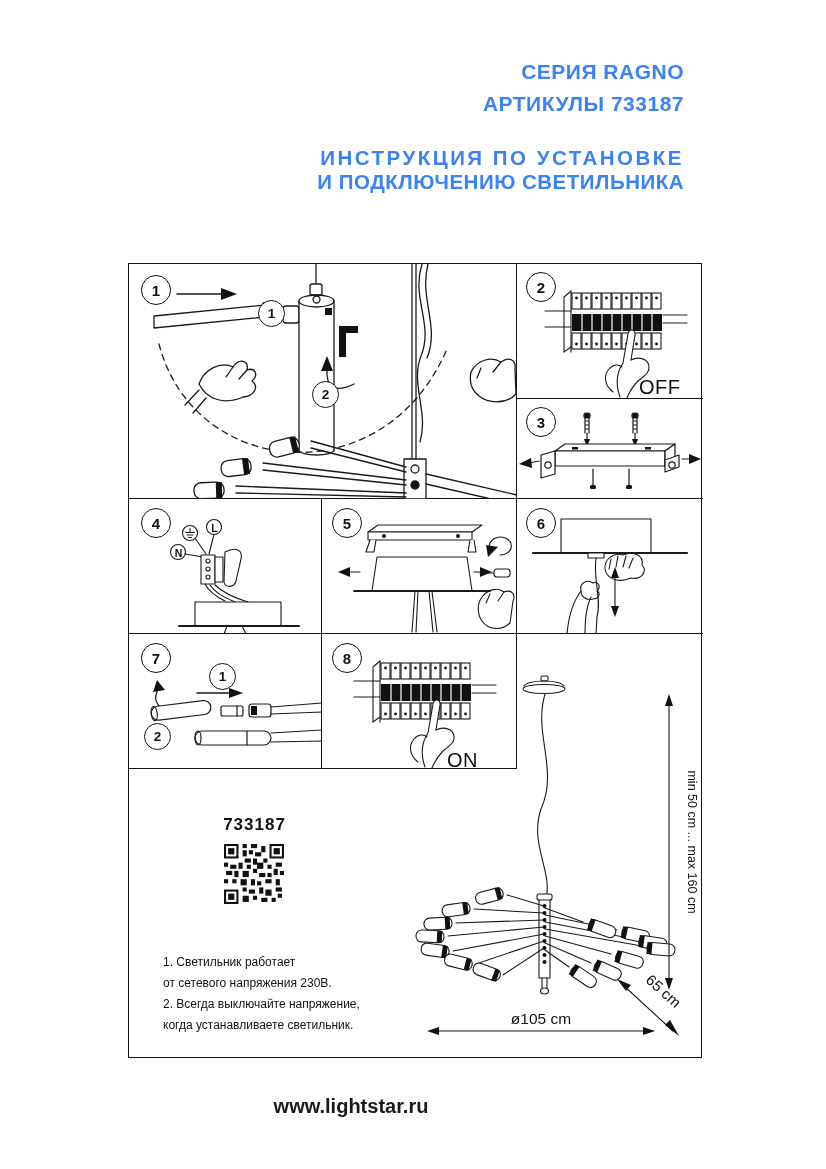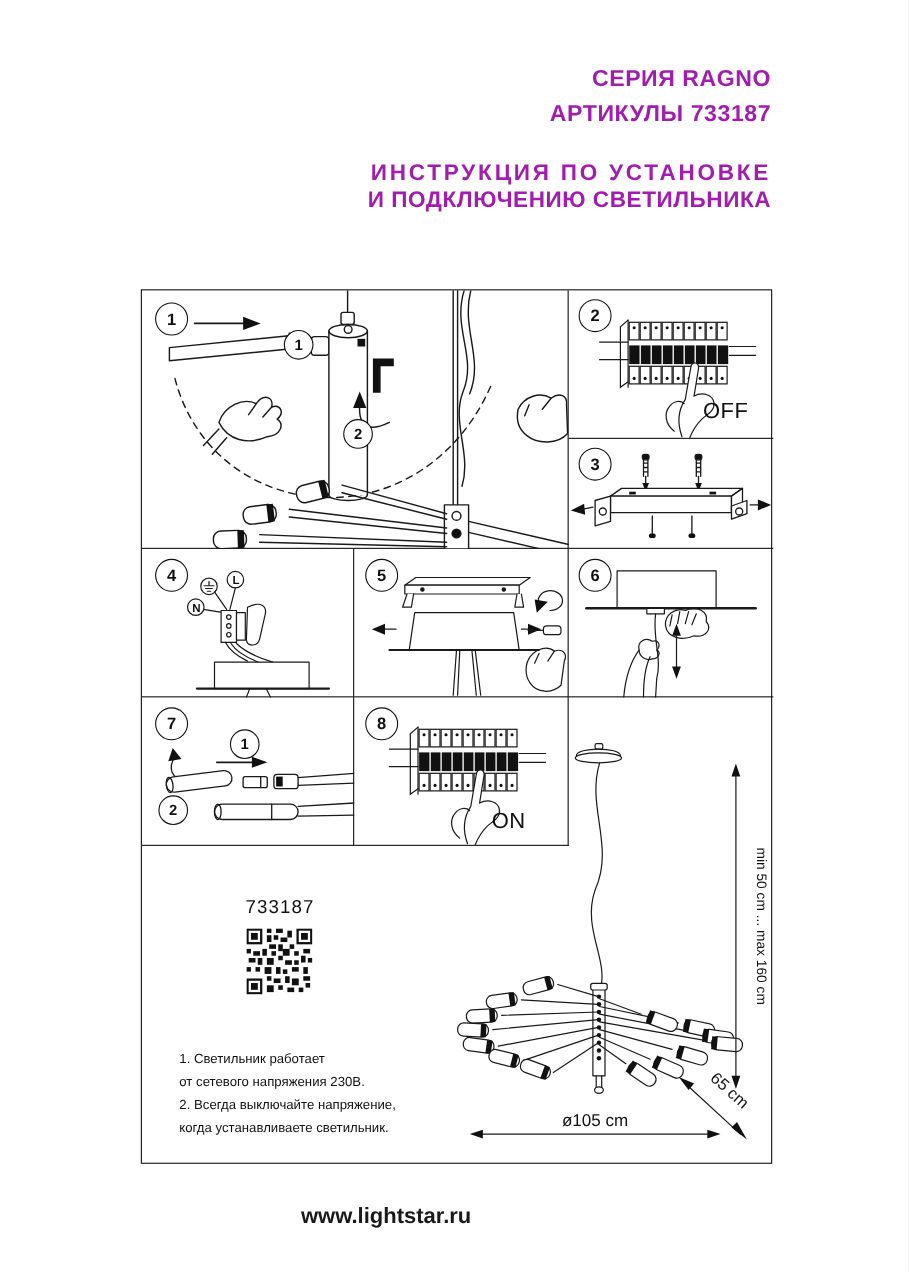--- a/index.html
+++ b/index.html
@@ -7,37 +7,37 @@
         font-family:"Liberation Sans",sans-serif;color:#111;overflow:hidden;}
   svg{display:block;}
   
   .logo{position:absolute;left:132px;top:62px;width:114px;height:130px;border:2px solid #111;
         box-sizing:border-box;text-align:center;background:#fff;}
   .logo-light{font-family:"Liberation Serif",serif;font-weight:bold;font-size:31px;line-height:30px;margin-top:18px;letter-spacing:0px;}
   .logo-star{font-family:"Liberation Serif",serif;font-weight:bold;font-size:36px;line-height:32px;letter-spacing:0px;}
   .logo-group{font-size:13px;letter-spacing:6px;margin-top:3px;margin-left:5px;color:#222;}
   .logo-flag{position:absolute;left:8px;right:8px;bottom:9px;height:9px;border:1px solid #111;display:flex;}
   .logo-flag span{flex:1;}
-  .hdr{position:absolute;right:125px;text-align:right;font-weight:bold;color:#a21caf;white-space:nowrap;}
+  .hdr{position:absolute;right:142px;text-align:right;font-weight:bold;color:#3b82f6;white-space:nowrap;}
   .hdr-series{top:60px;font-size:21px;letter-spacing:0.5px;}
   .hdr-article{top:92px;font-size:21px;letter-spacing:0.5px;}
   .hdr-t1{top:146px;font-size:20.5px;letter-spacing:2.5px;}
   .hdr-t2{top:170px;font-size:20.5px;letter-spacing:0.5px;}
   
   .sheet{position:absolute;left:128px;top:263px;width:574px;height:795px;border:1.6px solid #111;box-sizing:border-box;}
   .panel{position:absolute;box-sizing:border-box;}
   .b-r{border-right:1.4px solid #111;}
   .b-b{border-bottom:1.4px solid #111;}
   .stepnum{position:absolute;width:28px;height:28px;border:1.7px solid #111;border-radius:50%;
            display:flex;align-items:center;justify-content:center;font-size:15px;font-weight:bold;background:#fff;z-index:3;}
   .subnum{position:absolute;width:25px;height:25px;border:1.5px solid #111;border-radius:50%;
           display:flex;align-items:center;justify-content:center;font-size:13.5px;font-weight:bold;background:#fff;z-index:3;}
-  .sw-label{position:absolute;font-size:20px;color:#111;letter-spacing:0.5px;}
+  .sw-label{position:absolute;font-size:20px;color:#111;letter-spacing:0.5px;margin-top:13px;}
   
-  .article-code{position:absolute;left:63px;top:551px;width:125px;text-align:center;font-weight:normal;font-size:17px;letter-spacing:1px;}
+  .article-code{position:absolute;left:63px;top:551px;width:125px;text-align:center;font-weight:bold;font-size:17px;letter-spacing:1px;}
   .qr{position:absolute;left:95px;top:580px;width:60px;height:60px;}
   .notes{position:absolute;left:34px;top:688px;font-size:12px;line-height:21px;color:#111;}
   .footer-url{position:absolute;left:0;top:1095px;width:702px;text-align:center;font-weight:bold;font-size:20px;color:#1a1a1a;}
   .chart-svg{position:absolute;left:0;top:370px;width:574px;height:425px;pointer-events:none;}
 </style>
 </head>
 <body>
 
 <div class="page">
 

